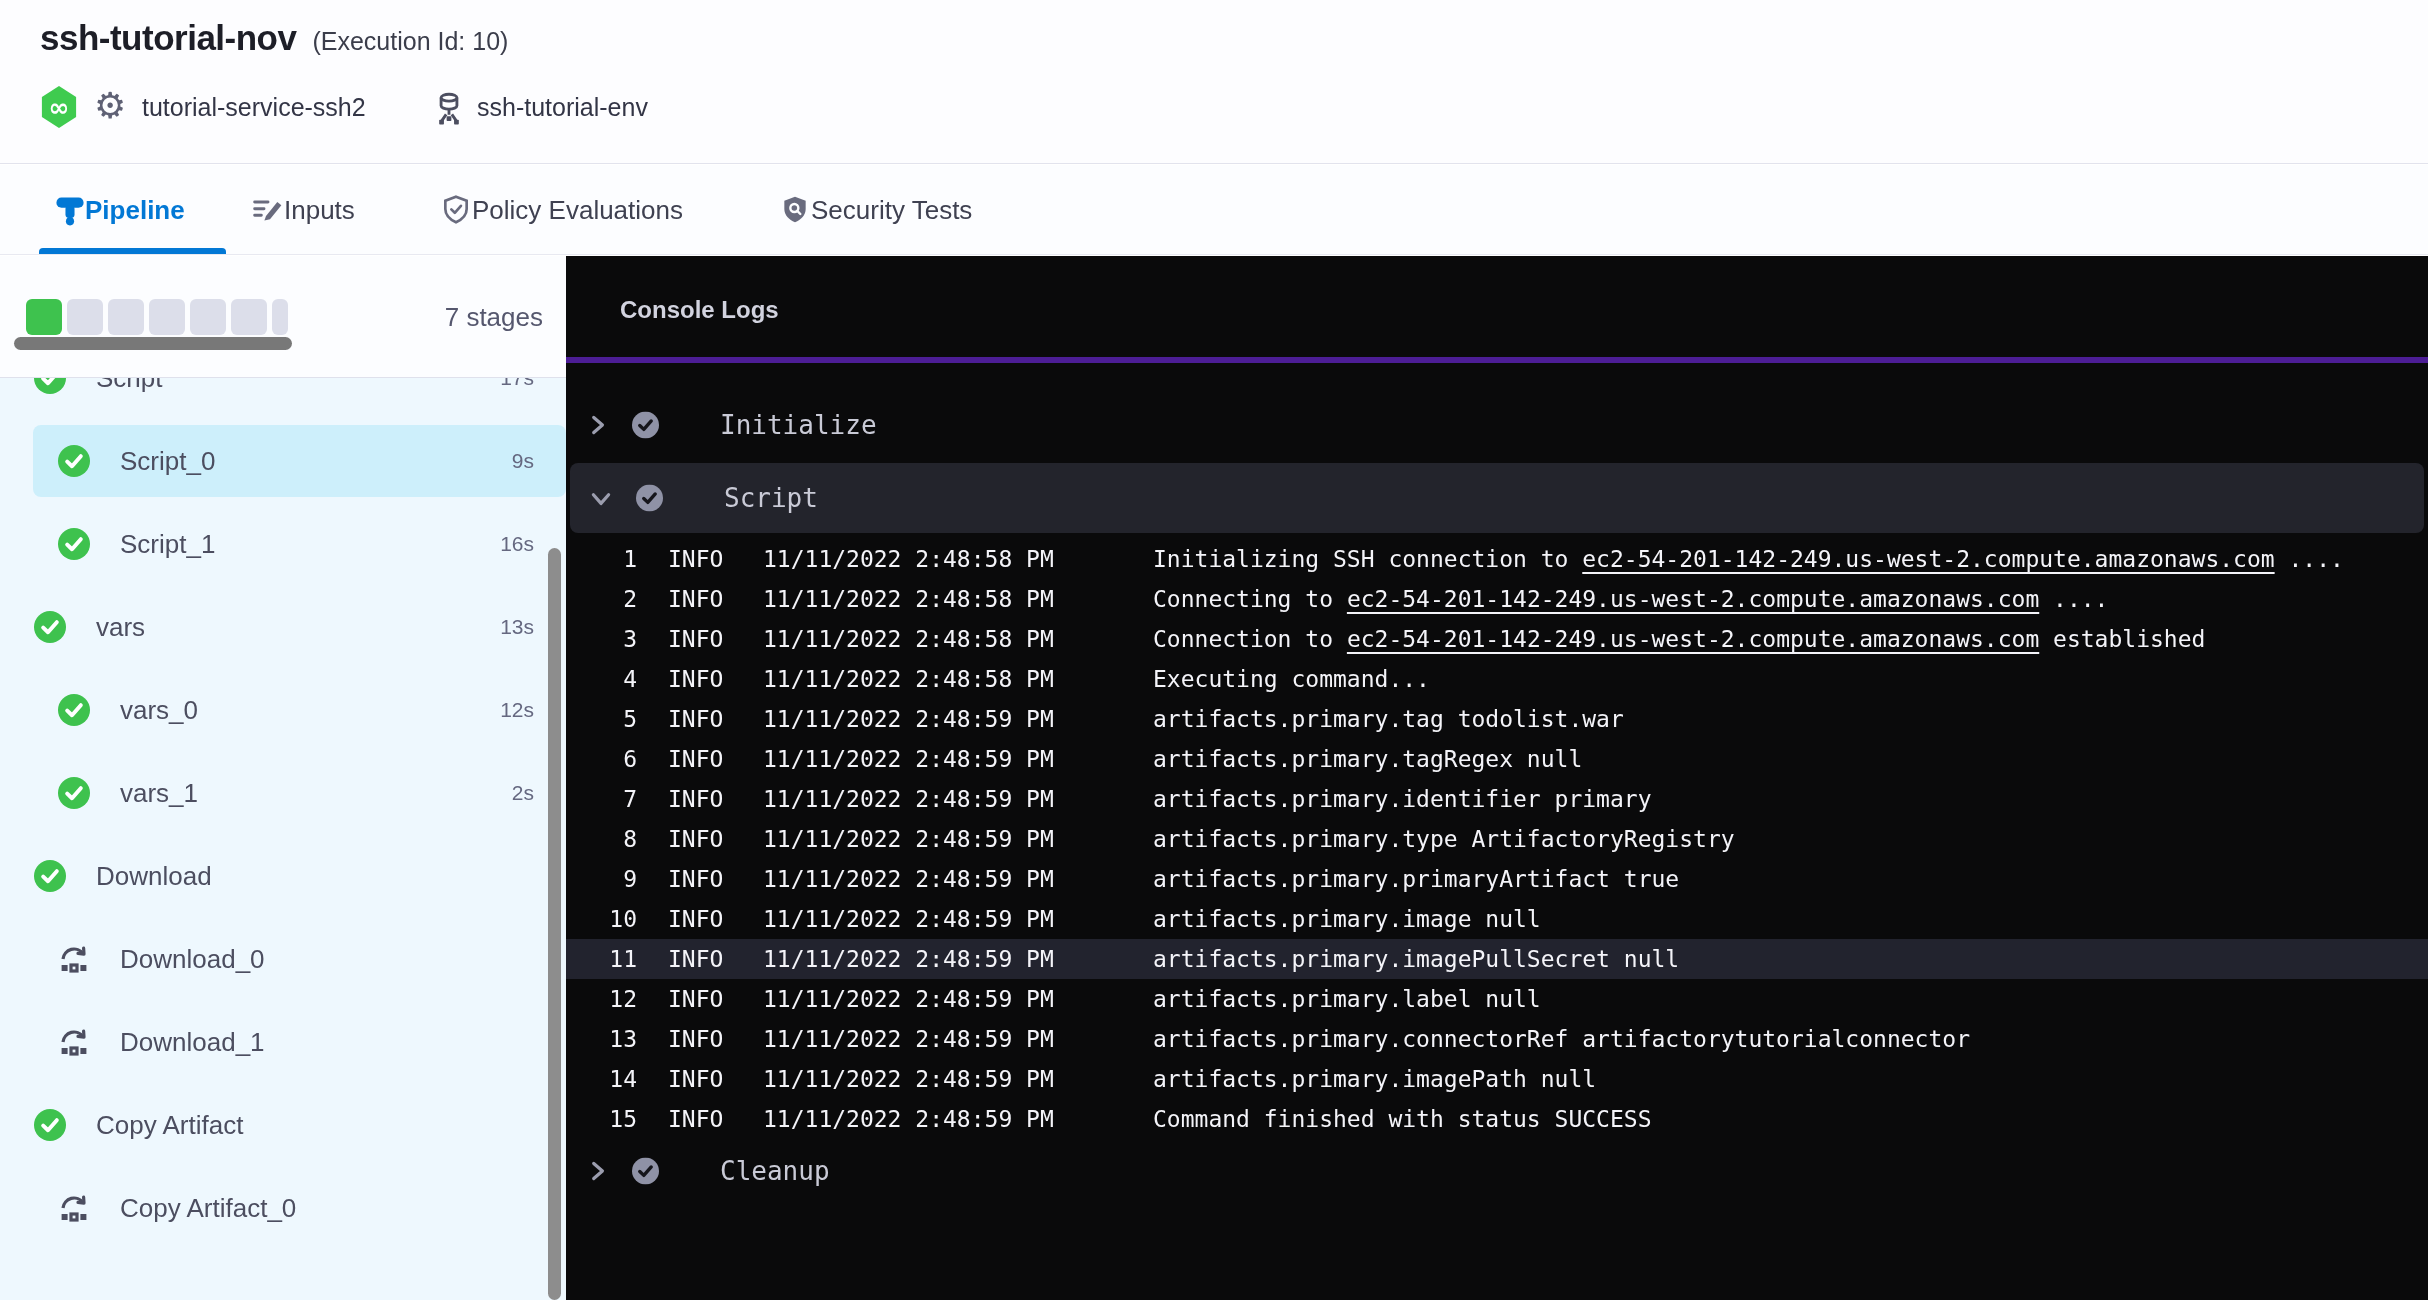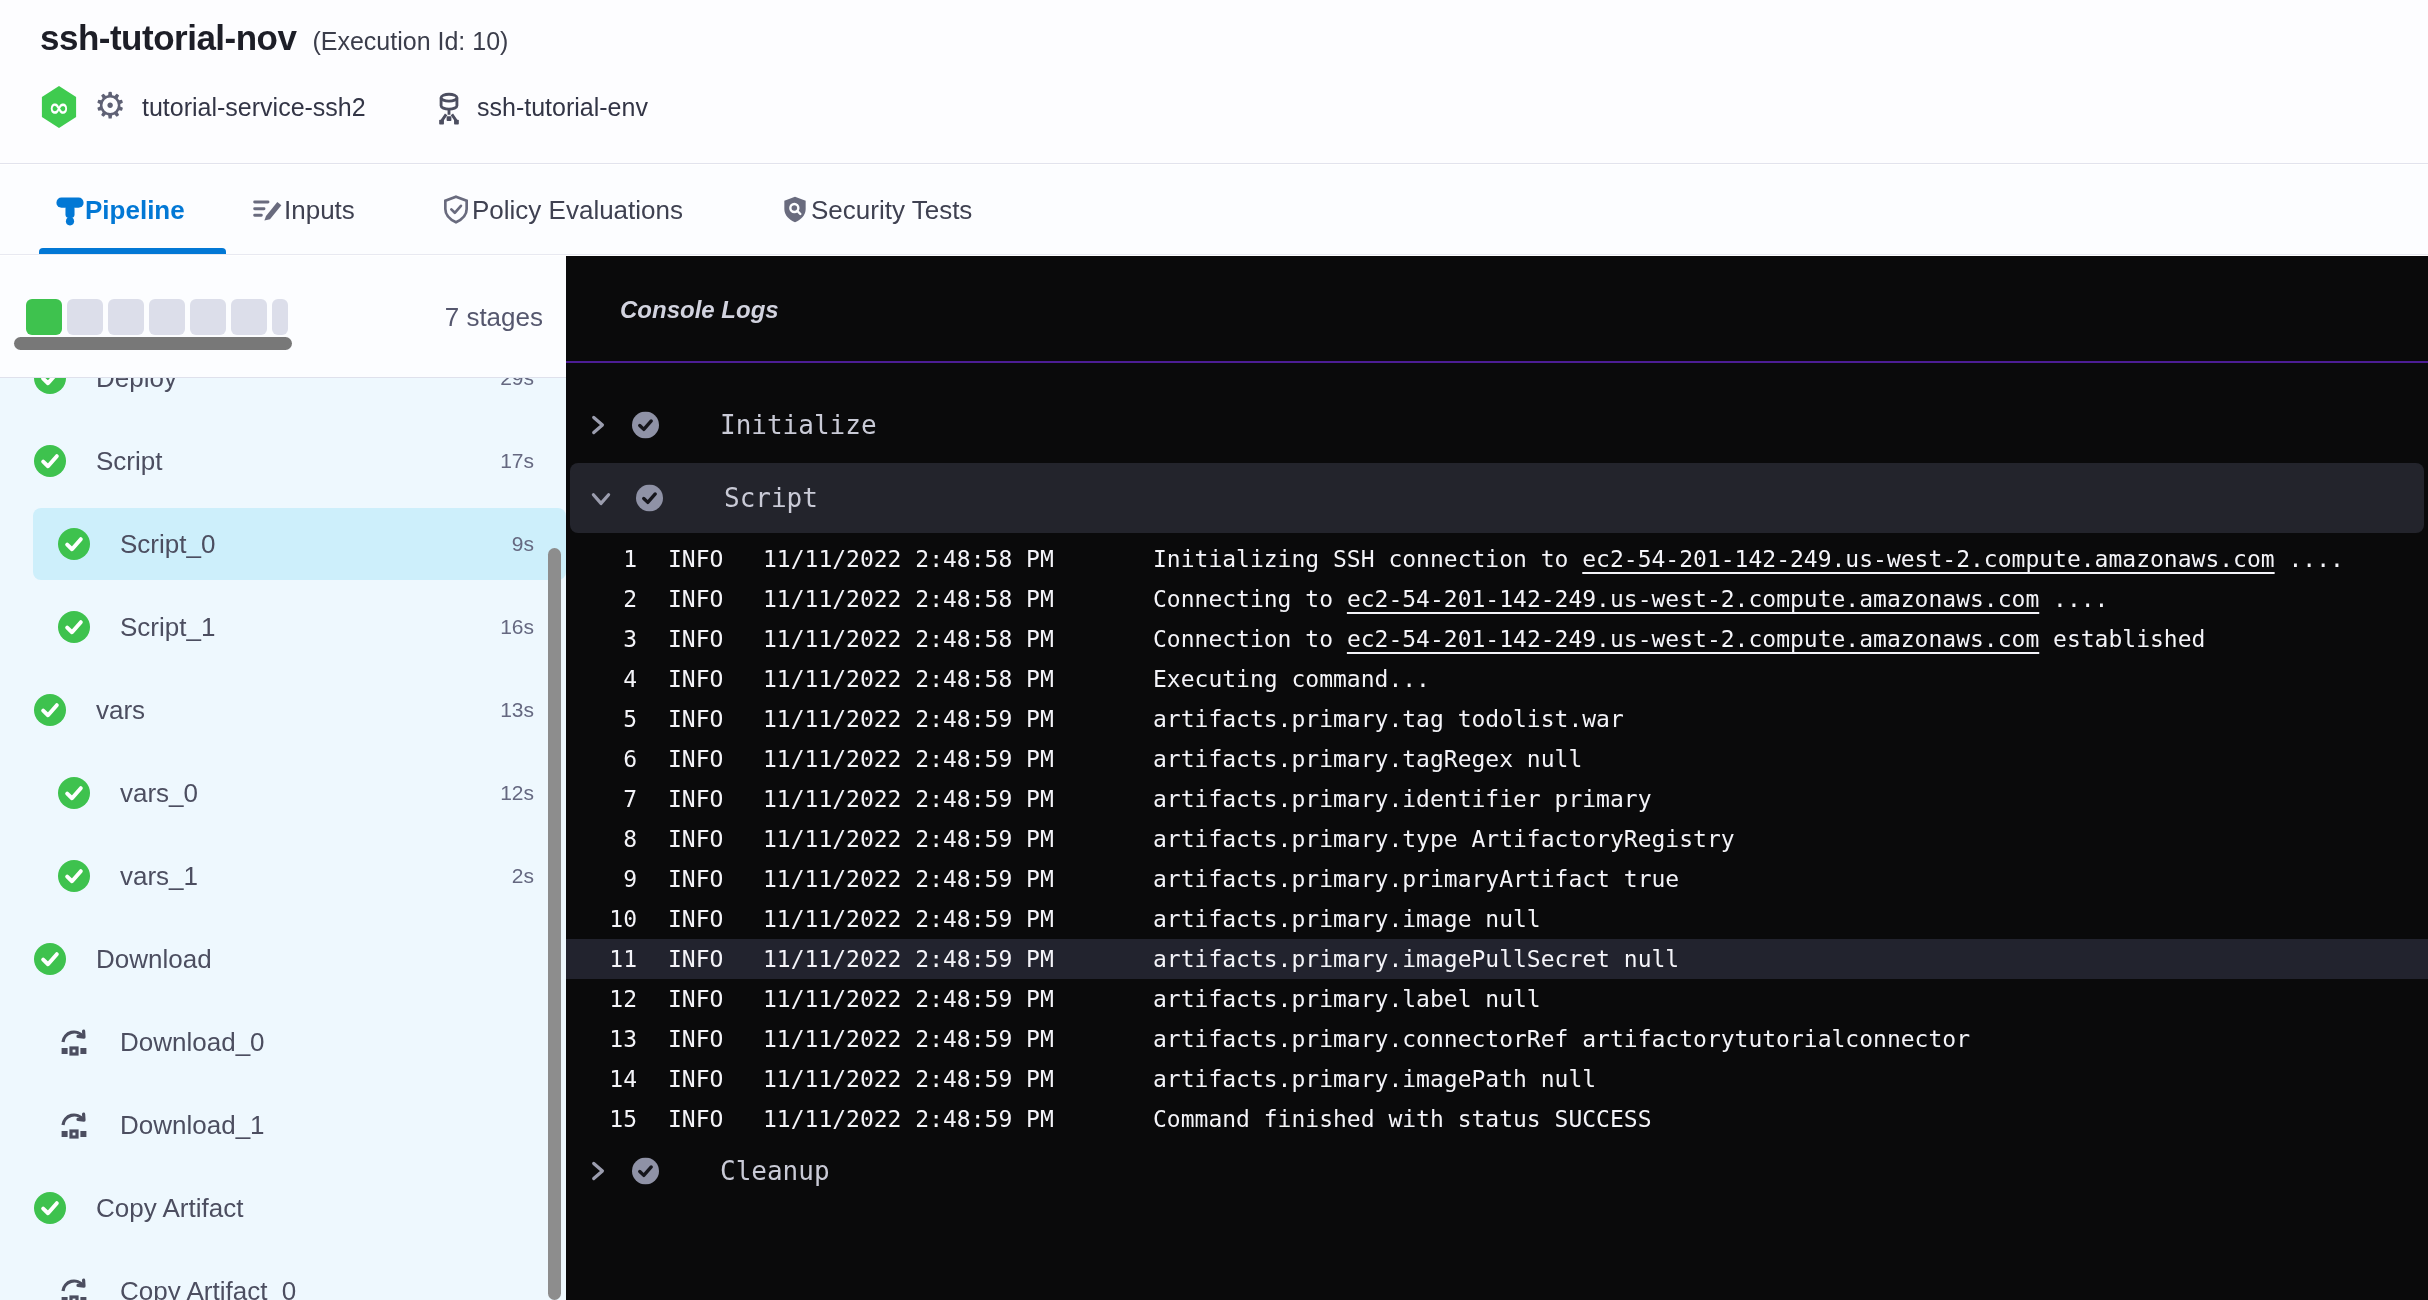--- a/index.html
+++ b/index.html
@@ -54,21 +54,21 @@
   .srow .sic { position:absolute; left:34px; top:20px; width:32px; height:32px; z-index:1; }
   .srow.indent .sic { left:58px; }
   .srow .slabel { position:absolute; left:96px; top:0; line-height:72px; font-size:26px; color:#4c4e60; z-index:1; }
   .srow.indent .slabel { left:120px; }
   .srow .sdur { position:absolute; right:32px; top:0; line-height:72px; font-size:21px; color:#656880; z-index:1; }
   .vthumb { position:absolute; left:548px; top:292px; width:13px; height:752px; border-radius:7px;
             background:#8d8d8d; }
 
   
   .console { position:absolute; left:566px; top:256px; width:1862px; height:1044px; background:#0a0a0b; }
-  .console-head { height:107px; border-bottom:2px solid #4c1d95; position:relative;font-style:italic; }
+  .console-head { height:107px; border-bottom:6px solid #4c1d95; position:relative; }
   .console-title { position:absolute; left:54px; top:40px; font-size:24px; font-weight:700; color:#d2d3df; }
   .console-body { position:relative; }
   .secrow { position:relative; height:64px; cursor:pointer; }
   .secrow.first { margin-top:30px; }
   .secrow.boxed { height:70px; margin:6px 4px 0 4px; background:#23242c; border-radius:8px; }
   .secrow .chev { position:absolute; left:18px; top:50%; transform:translateY(-50%); }
   .secrow .scheck { position:absolute; left:66px; top:50%; transform:translateY(-50%); }
   .secrow .seclabel { position:absolute; left:154px; top:50%; transform:translateY(-50%);
                       font-family:"DejaVu Sans Mono",monospace; font-size:26px; color:#c9cad6; }
   .logs { margin-top:6px; }
@@ -156,28 +156,20 @@
       </div>
     <div class="hthumb"></div>
     <div class="stage-count">7 stages</div>
   </div>
   <div class="sb-list" id="stage-list">
       <div class="srow">
         <span class="sic"><svg width="32" height="32" viewBox="0 0 16 16">
             <circle cx="8" cy="8" r="8" fill="#3ec24e"></circle>
             <path d="M4.6 8.3 7 10.6 11.4 5.6" stroke="#fff" stroke-width="2" fill="none" stroke-linecap="round" stroke-linejoin="round"></path>
           </svg></span>
-        <span class="slabel">Deploy</span>
-        <span class="sdur">29s</span>
-      </div>
-      <div class="srow">
-        <span class="sic"><svg width="32" height="32" viewBox="0 0 16 16">
-            <circle cx="8" cy="8" r="8" fill="#3ec24e"></circle>
-            <path d="M4.6 8.3 7 10.6 11.4 5.6" stroke="#fff" stroke-width="2" fill="none" stroke-linecap="round" stroke-linejoin="round"></path>
-          </svg></span>
         <span class="slabel">Script</span>
         <span class="sdur">17s</span>
       </div>
       <div class="srow indent selected">
         <span class="sic"><svg width="32" height="32" viewBox="0 0 16 16">
             <circle cx="8" cy="8" r="8" fill="#3ec24e"></circle>
             <path d="M4.6 8.3 7 10.6 11.4 5.6" stroke="#fff" stroke-width="2" fill="none" stroke-linecap="round" stroke-linejoin="round"></path>
           </svg></span>
         <span class="slabel">Script_0</span>
         <span class="sdur">9s</span>

